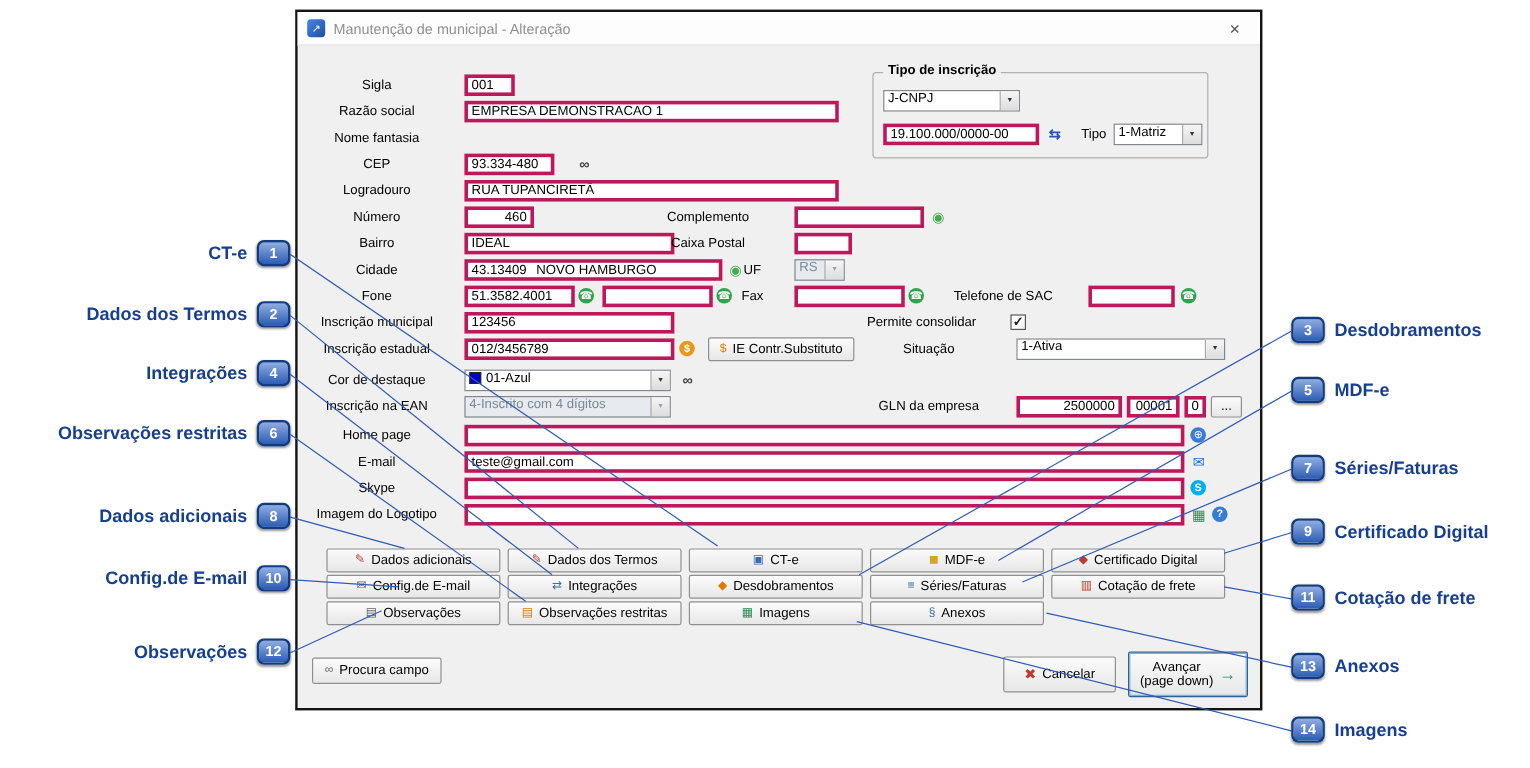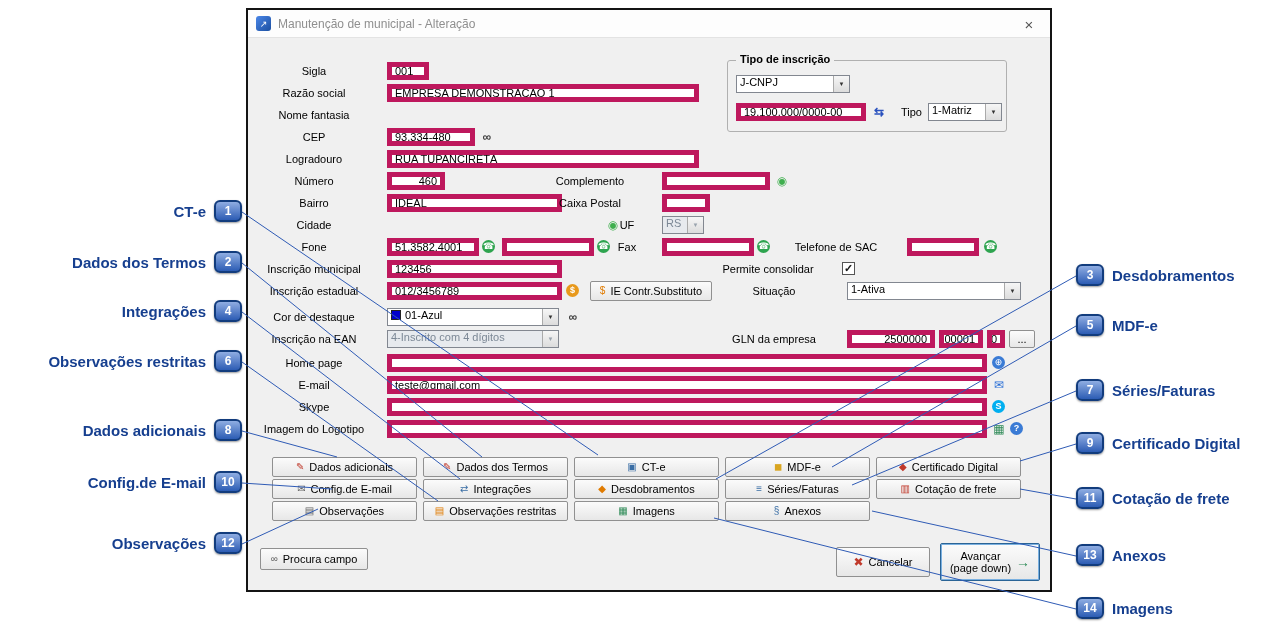--- a/index.html
+++ b/index.html
@@ -14,21 +14,21 @@
   .appicon { width:15px; height:15px; border-radius:3px;
              background:linear-gradient(135deg,#4a86e8,#1b4fa0);
              color:#fff; font-size:9px; display:flex; align-items:center; justify-content:center; }
   .title { font-size:12px; color:#8f8f8f; }
   .closebtn { position:absolute; right:0; top:0; width:42px; height:28px; display:flex;
               align-items:center; justify-content:center; font-size:15px; color:#555; cursor:default; }
 
   
   .lbl { position:absolute; left:0; width:132px; height:18px; line-height:18px;
          font-size:11px; text-align:center; color:#000; white-space:nowrap; }
-  .fld { position:absolute; height:18px; border:5px solid #be185d; background:#fff;
+  .fld { position:absolute; height:18px; border:3px solid #be185d; background:#fff;
          font-size:11px; padding:0 3px; display:flex; align-items:center;
          white-space:nowrap; overflow:hidden; }
   .fld.right { justify-content:flex-end; }
   .fld.yellow { background:#ffffbf; }
   .sel { background:#2f6fd0; color:#fff; padding:0 1px; }
   .dd { position:absolute; height:18px; border:1px solid #828790; background:#fff;
         font-size:11px; display:flex; align-items:flex-start; justify-content:space-between;
         padding-left:3px; overflow:hidden; white-space:nowrap; }
   .dd .ddtext { display:flex; align-items:center; gap:4px; overflow:hidden; }
   .dd .arrow { flex:0 0 16px; align-self:stretch; background:linear-gradient(#f6f6f6,#dcdcdc);
@@ -101,21 +101,21 @@
       </div>
 
     <div class="lbl" style="top:74px">Razão social</div>
     <div class="fld" style="left:139px;top:74px;width:312px">
         <span>EMPRESA DEMONSTRACAO 1</span>
       </div>
 
     <div class="lbl" style="top:96px">Nome fantasia</div>
 
     <div class="lbl" style="top:118px">CEP</div>
-    <div class="fld" style="left:139px;top:118px;width:88px">
+    <div class="fld" style="left:139px;top:118px;width:75px">
         <span>93.334-480</span>
       </div>
     <span class="gicon g-dark" style="left:232px;top:120px">∞</span>
 
     <div class="lbl" style="top:140px">Logradouro</div>
     <div class="fld" style="left:139px;top:140px;width:312px">
         <span>RUA TUPANCIRETÃ</span>
       </div>
 
     <div class="lbl" style="top:162px">Número</div>
@@ -131,20 +131,24 @@
     <div class="lbl" style="top:184px">Bairro</div>
     <div class="fld" style="left:139px;top:184px;width:175px">
         <span>IDEAL</span>
       </div>
     <div class="lbl" style="left:276px;top:184px;width:132px">Caixa Postal</div>
     <div class="fld" style="left:414px;top:184px;width:48px">
         <span></span>
       </div>
 
     <div class="lbl" style="top:206px">Cidade</div>
+    <div class="fld" style="left:139px;top:206px;width:215px;gap:8px">
+      <span>43.13409</span>
+      <span>NOVO HAMBURGO</span>
+    </div>
     <span class="gicon g-pin" style="left:358px;top:208px">◉</span>
     <div class="lbl" style="left:350px;top:206px;width:58px">UF</div>
     <div class="dd disabled" style="left:414px;top:206px;width:42px">
       <span class="ddtext">
           <span>RS</span>
         </span>
       <span class="arrow">▼</span>
     </div>
 
     <div class="lbl" style="top:228px">Fone</div>

